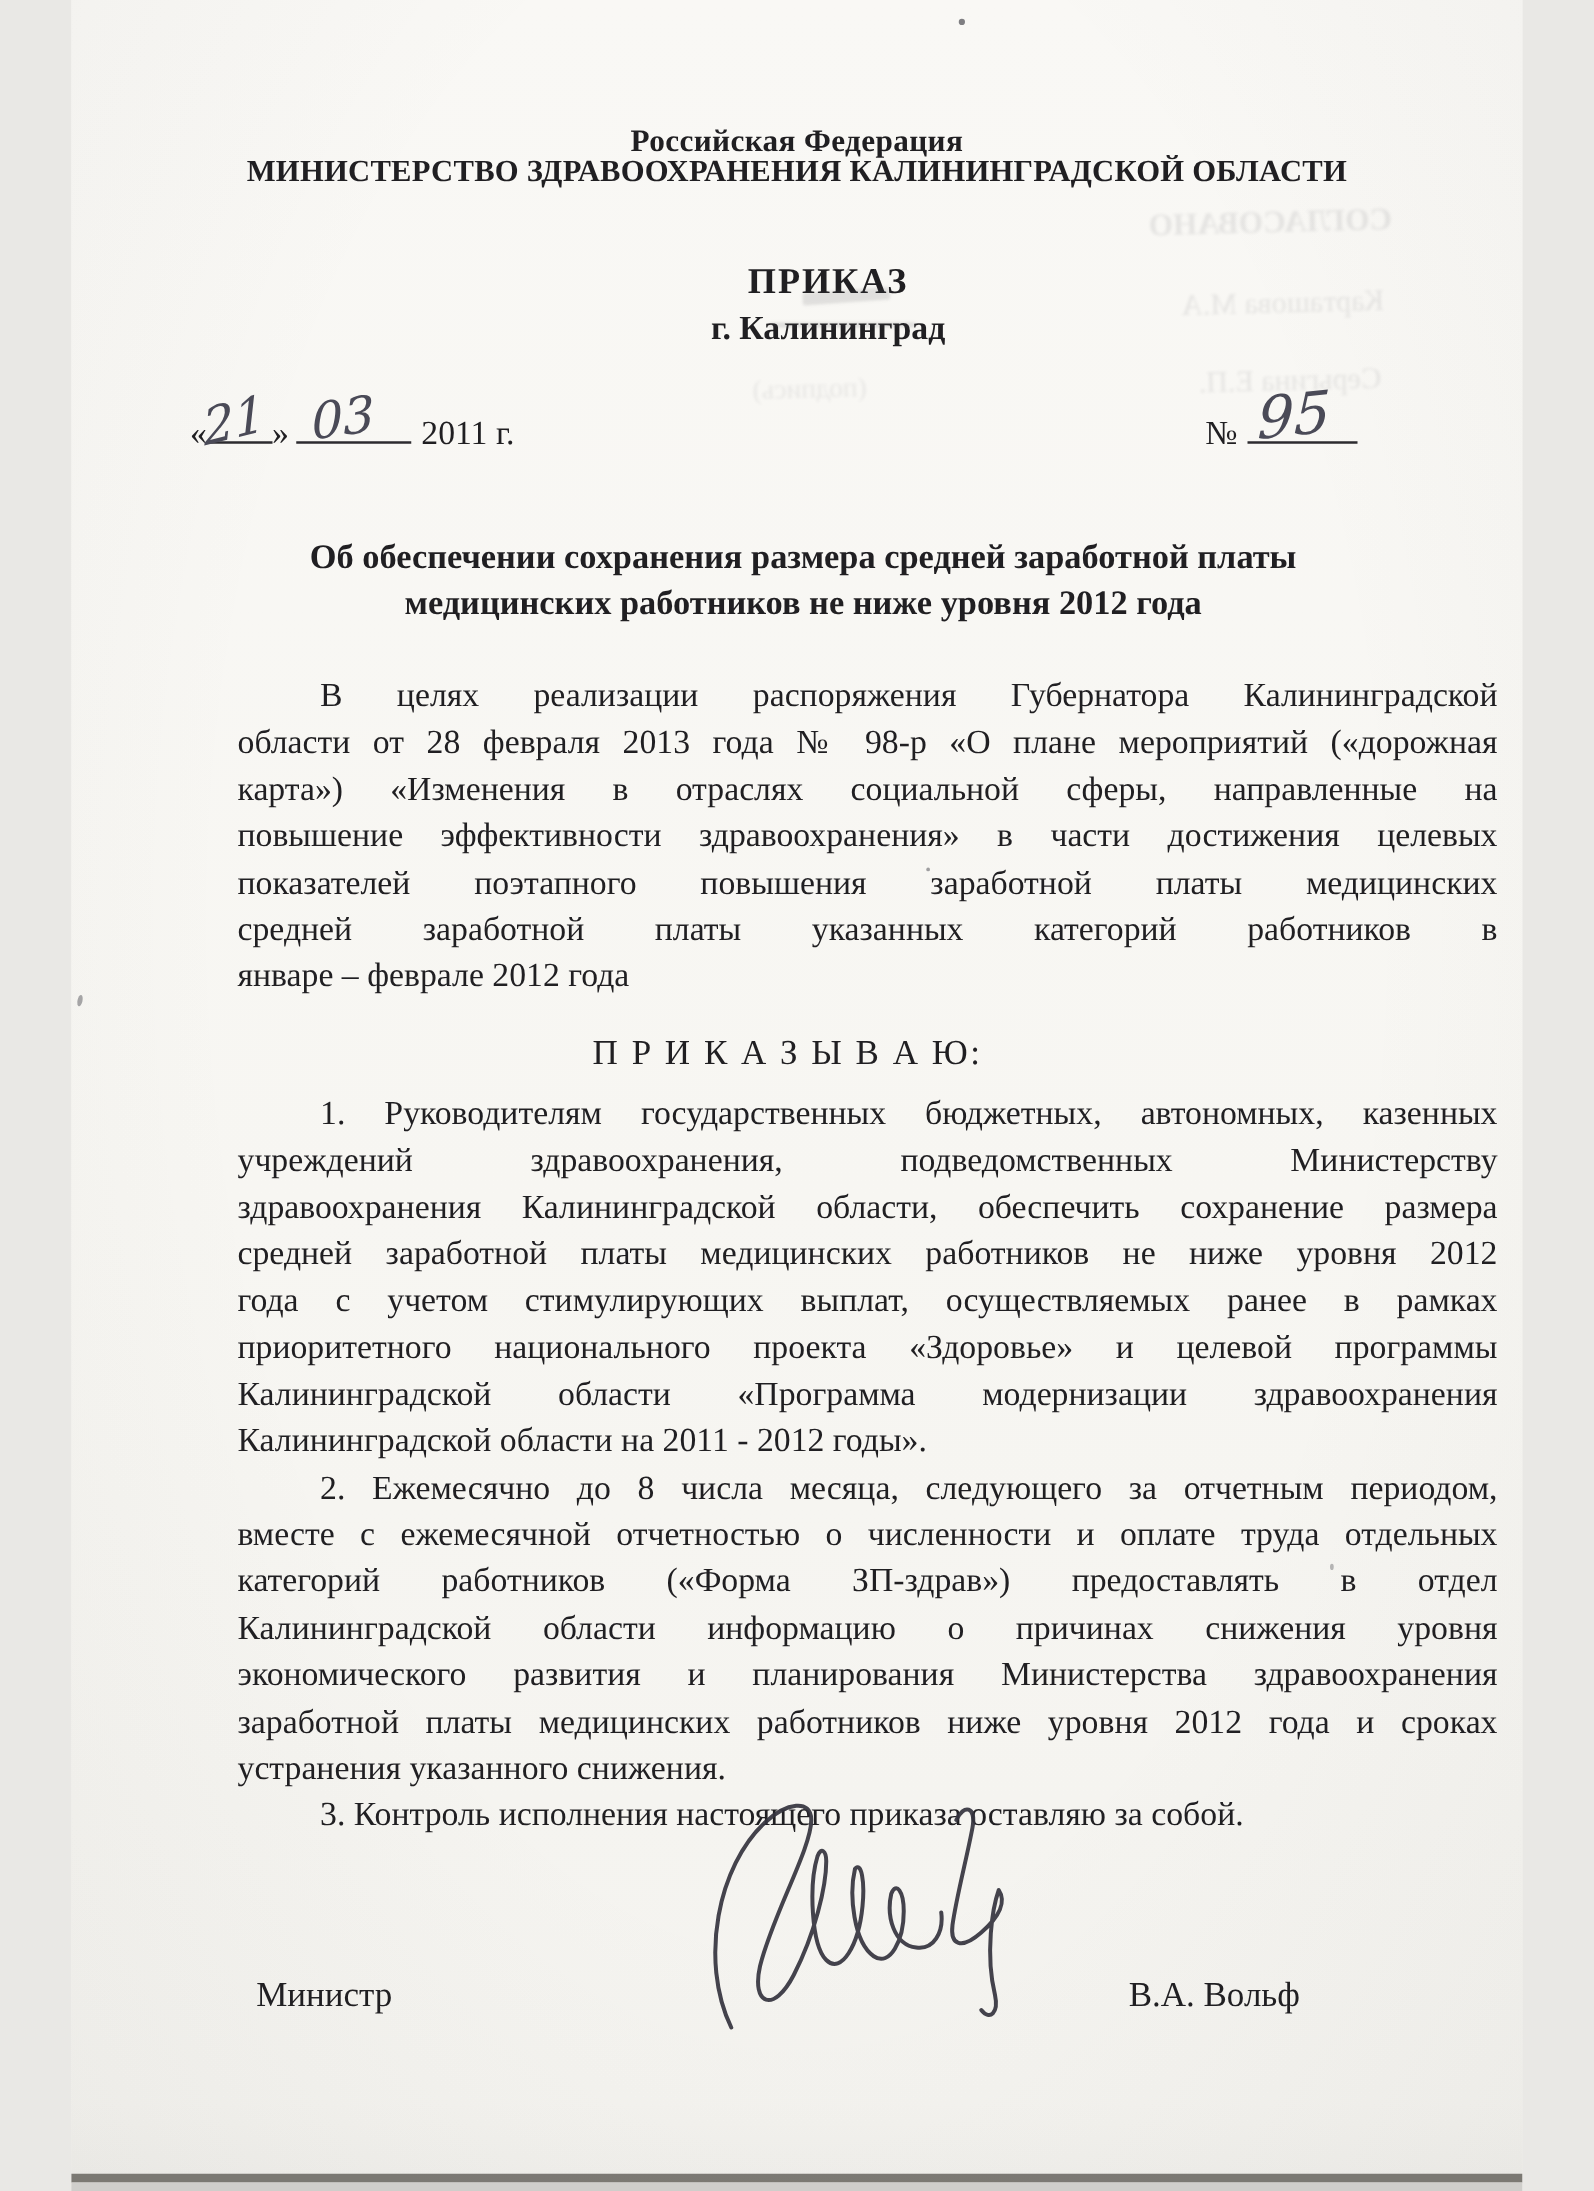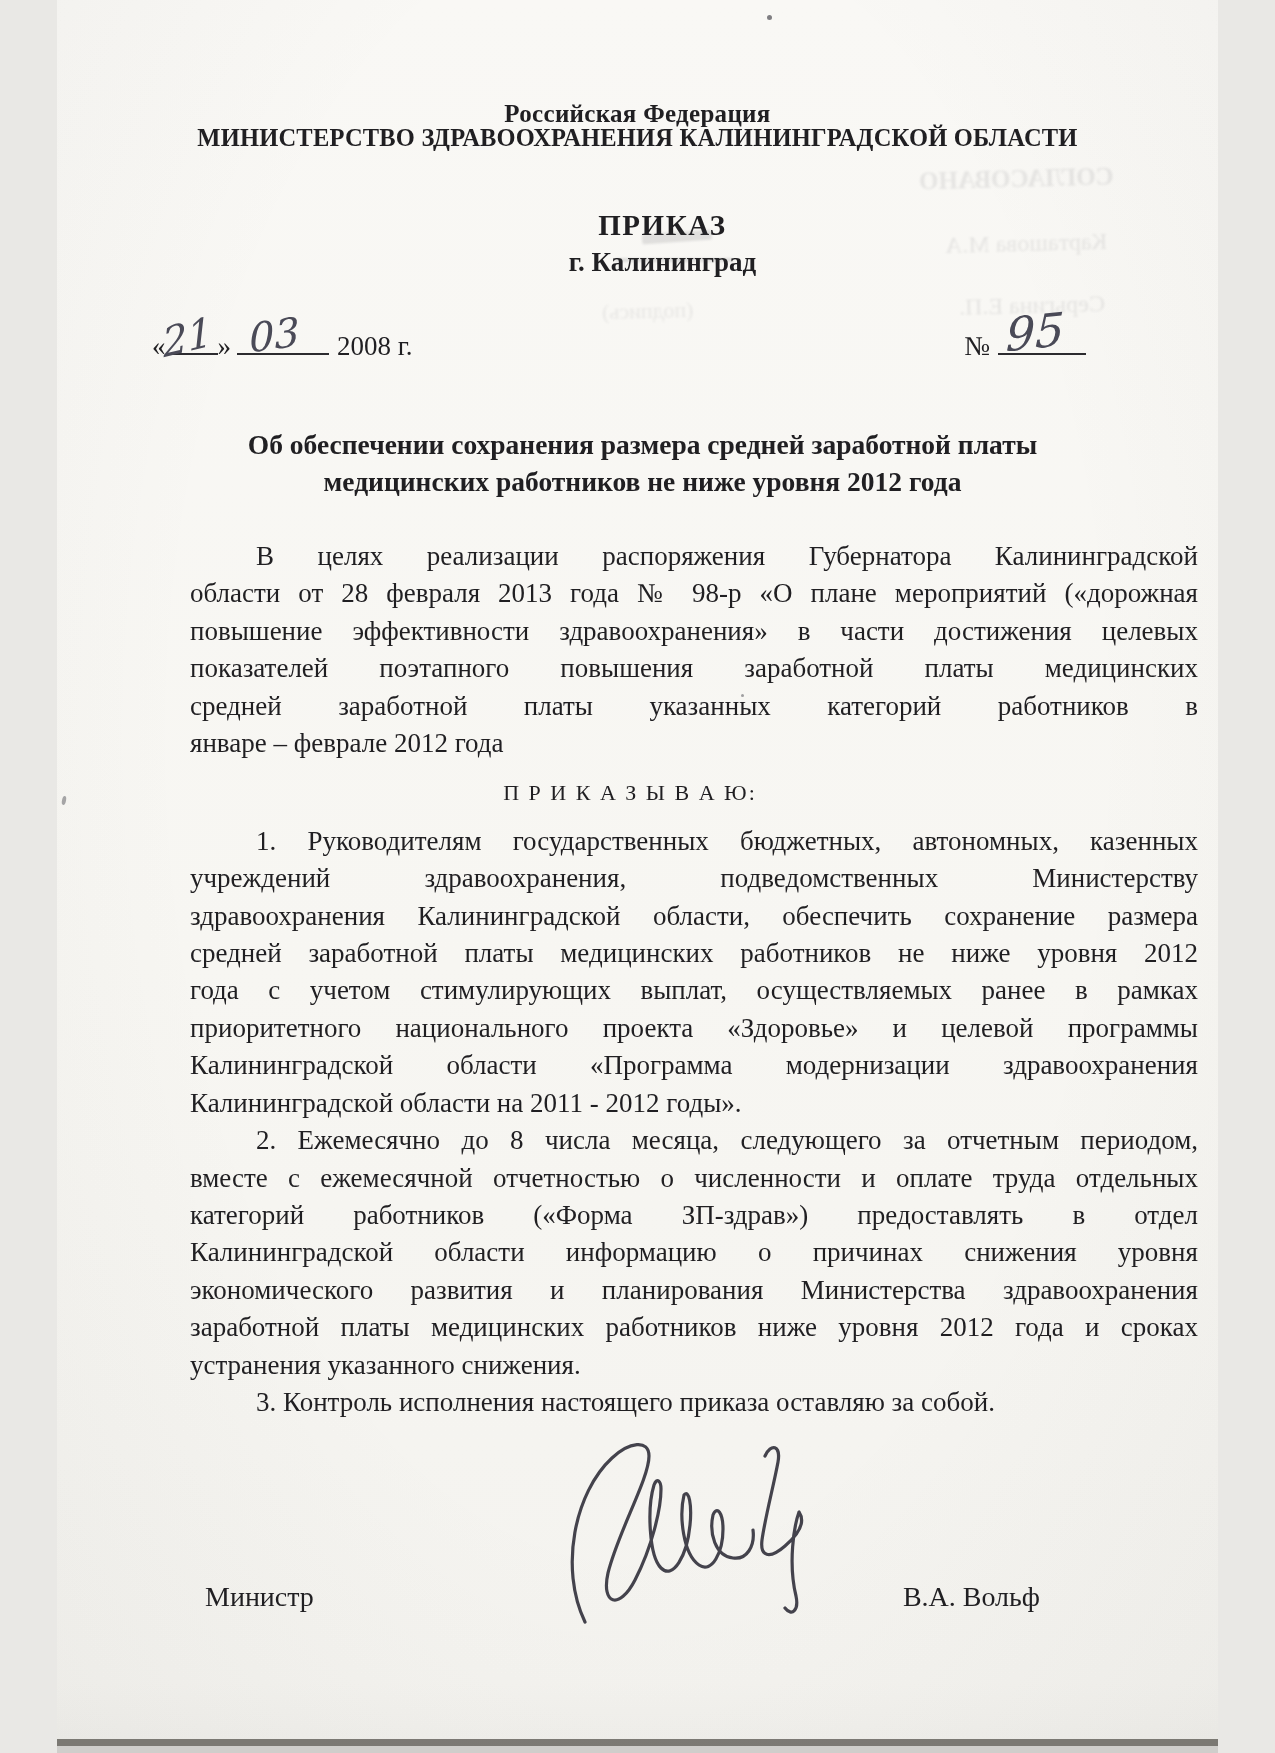--- a/index.html
+++ b/index.html
@@ -44,22 +44,22 @@
   .year-text{margin-left:8px;}
 
   
   .doc-title{top:426px;left:150px;right:140px;font-size:27.5px;font-weight:bold;line-height:37px;text-align:center;}
 
   
   .bodytext{top:538px;left:133px;width:1008px;font-size:27px;line-height:37.4px;}
   .ln{text-align:justify;text-align-last:justify;}
   .ln.indent{text-indent:66px;}
   .ln.last{text-align-last:left;}
-  .order-word{text-align:center;padding-right:128px;letter-spacing:2px;font-size:22px;
-    margin-top:12px;margin-bottom:11px;line-height:37.4px;}
+  .order-word{text-align:center;padding-right:128px;letter-spacing:2px;font-size:28px;
+    margin-top:24px;margin-bottom:11px;line-height:37.4px;}
 
   
   .sig-row{top:1581px;left:148px;right:178px;font-size:28px;display:flex;justify-content:space-between;}
   .sig-svg{top:1436px;left:498px;width:290px;height:195px;}
   .sig-svg path{fill:none;stroke:#34333e;stroke-width:3.2;stroke-linecap:round;stroke-linejoin:round;opacity:.92;}
 
   
   .ghost{position:absolute;transform:scaleX(-1) rotate(1.5deg);opacity:.10;filter:blur(1.3px);
     color:#3c3c44;font-weight:bold;white-space:nowrap;}
   .ghost-1{top:165px;left:862px;font-size:25px;}
@@ -84,36 +84,37 @@
 
 <div class="sheet">
 
   <div class="abs center hdr-country">Российская Федерация</div>
   <div class="abs center hdr-ministry">МИНИСТЕРСТВО ЗДРАВООХРАНЕНИЯ КАЛИНИНГРАДСКОЙ ОБЛАСТИ</div>
   <div class="abs center hdr-prikaz">ПРИКАЗ</div>
   <div class="abs center hdr-city">г. Калининград</div>
 
   <div class="abs date-row">
     <div class="date-left">
-      <span>«</span><span class="uline ul-day"><span class="hw hw-day">21</span></span><span>»</span><span class="uline ul-month"><span class="hw hw-month">03</span></span><span class="year-text">2008 г.</span>
+      <span>«</span><span class="uline ul-day"><span class="hw hw-day">21</span></span><span>»</span><span class="uline ul-month"><span class="hw hw-month">03</span></span><span class="year-text">2011 г.</span>
     </div>
     <div class="date-right">
       <span>№</span><span class="uline ul-num"><span class="hw hw-num">95</span></span>
     </div>
   </div>
 
   <div class="abs doc-title">
     <div>Об обеспечении сохранения размера средней заработной платы</div>
     <div>медицинских работников не ниже уровня 2012 года</div>
   </div>
 
   <div class="abs bodytext">
     <div>
         <div class="ln indent">В целях реализации распоряжения Губернатора Калининградской</div>
         <div class="ln">области от 28 февраля 2013 года № 98-р «О плане мероприятий («дорожная</div>
+        <div class="ln">карта») «Изменения в отраслях социальной сферы, направленные на</div>
         <div class="ln">повышение эффективности здравоохранения» в части достижения целевых</div>
         <div class="ln">показателей поэтапного повышения заработной платы медицинских</div>
         <div class="ln">средней заработной платы указанных категорий работников в</div>
         <div class="ln last">январе – феврале 2012 года</div>
       </div>
     <div class="order-word">П Р И К А З Ы В А Ю:</div>
     <div>
         <div class="ln indent">1. Руководителям государственных бюджетных, автономных, казенных</div>
         <div class="ln">учреждений здравоохранения, подведомственных Министерству</div>
         <div class="ln">здравоохранения Калининградской области, обеспечить сохранение размера</div>

